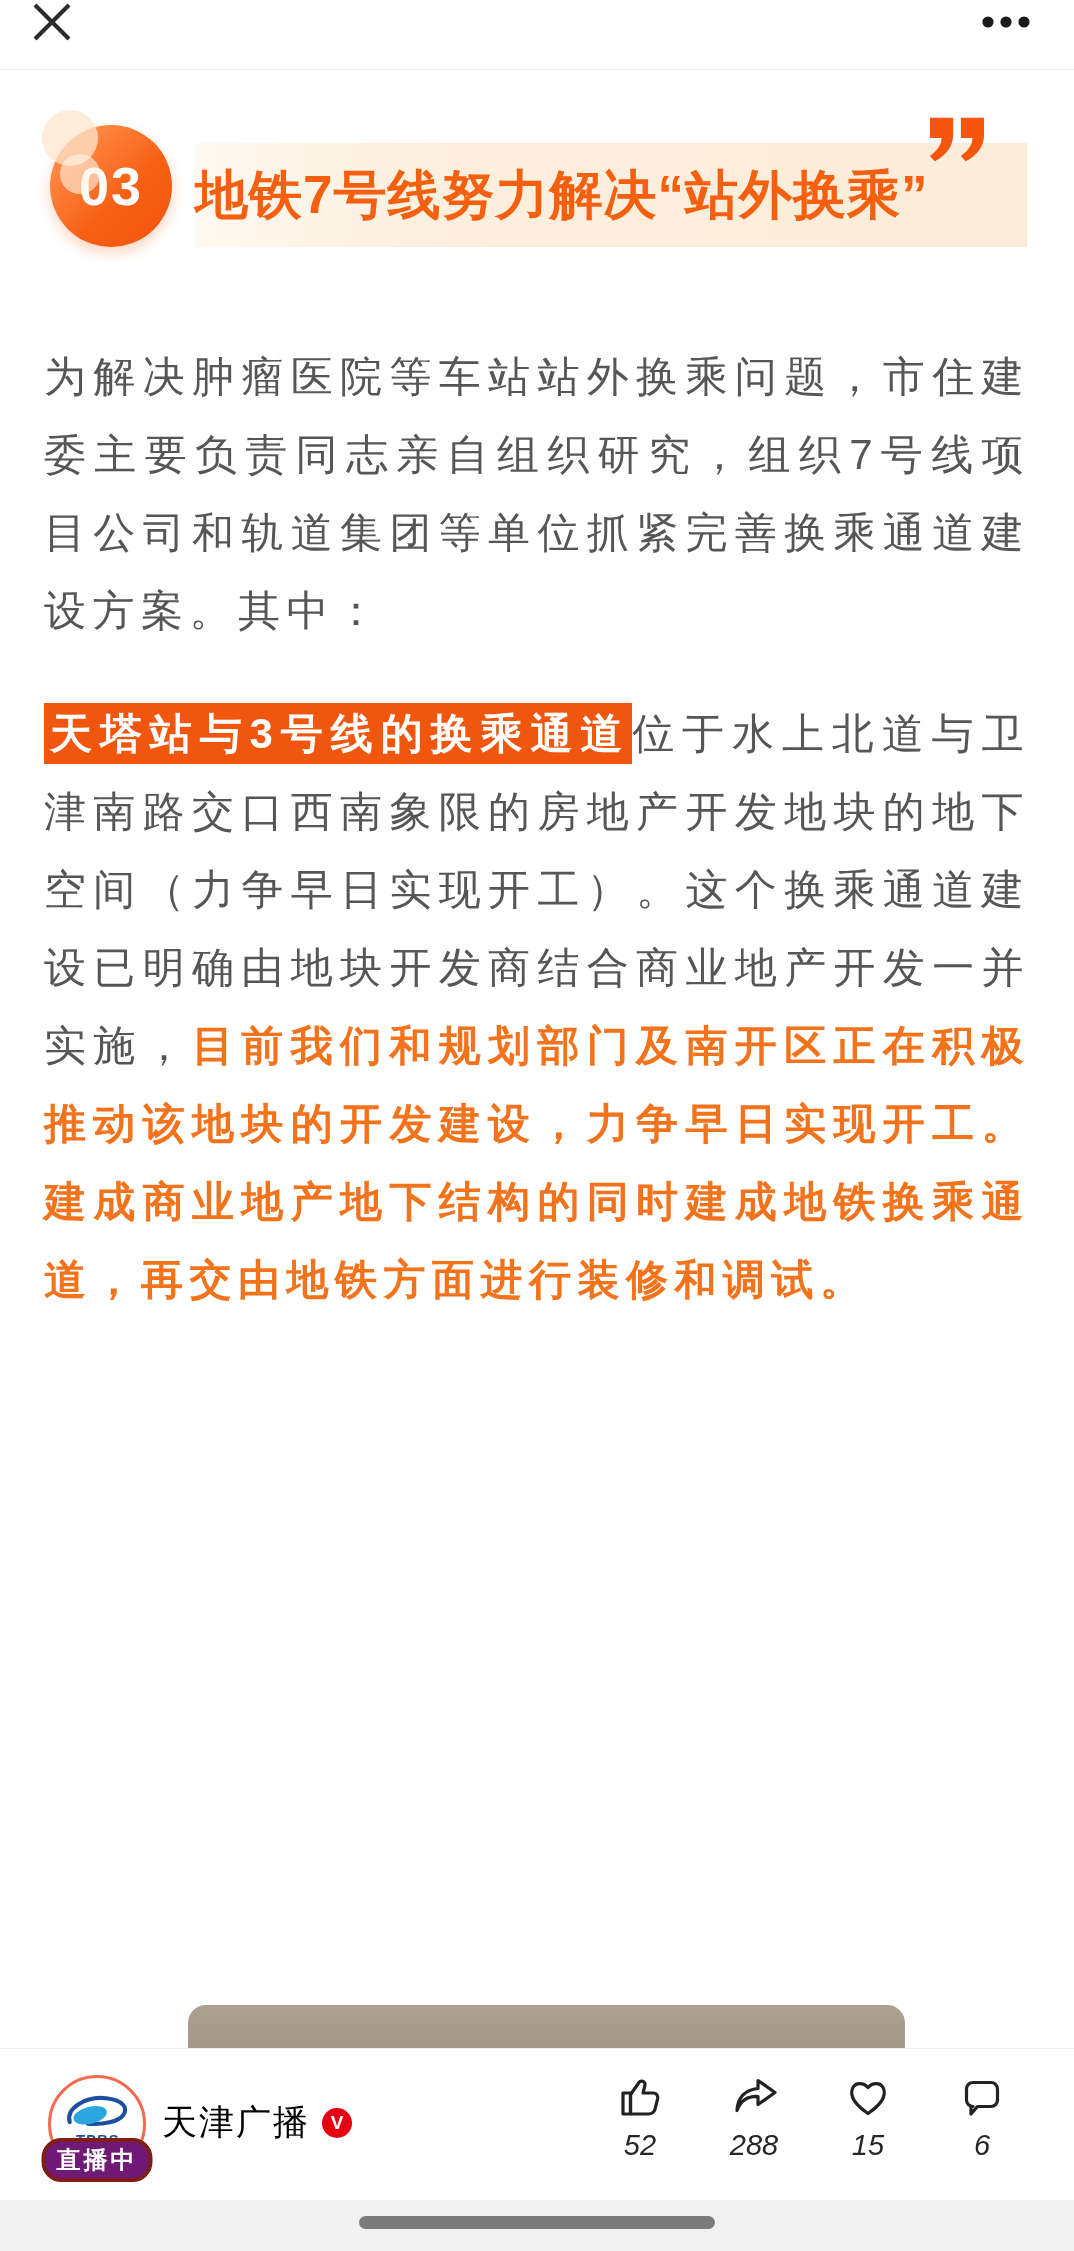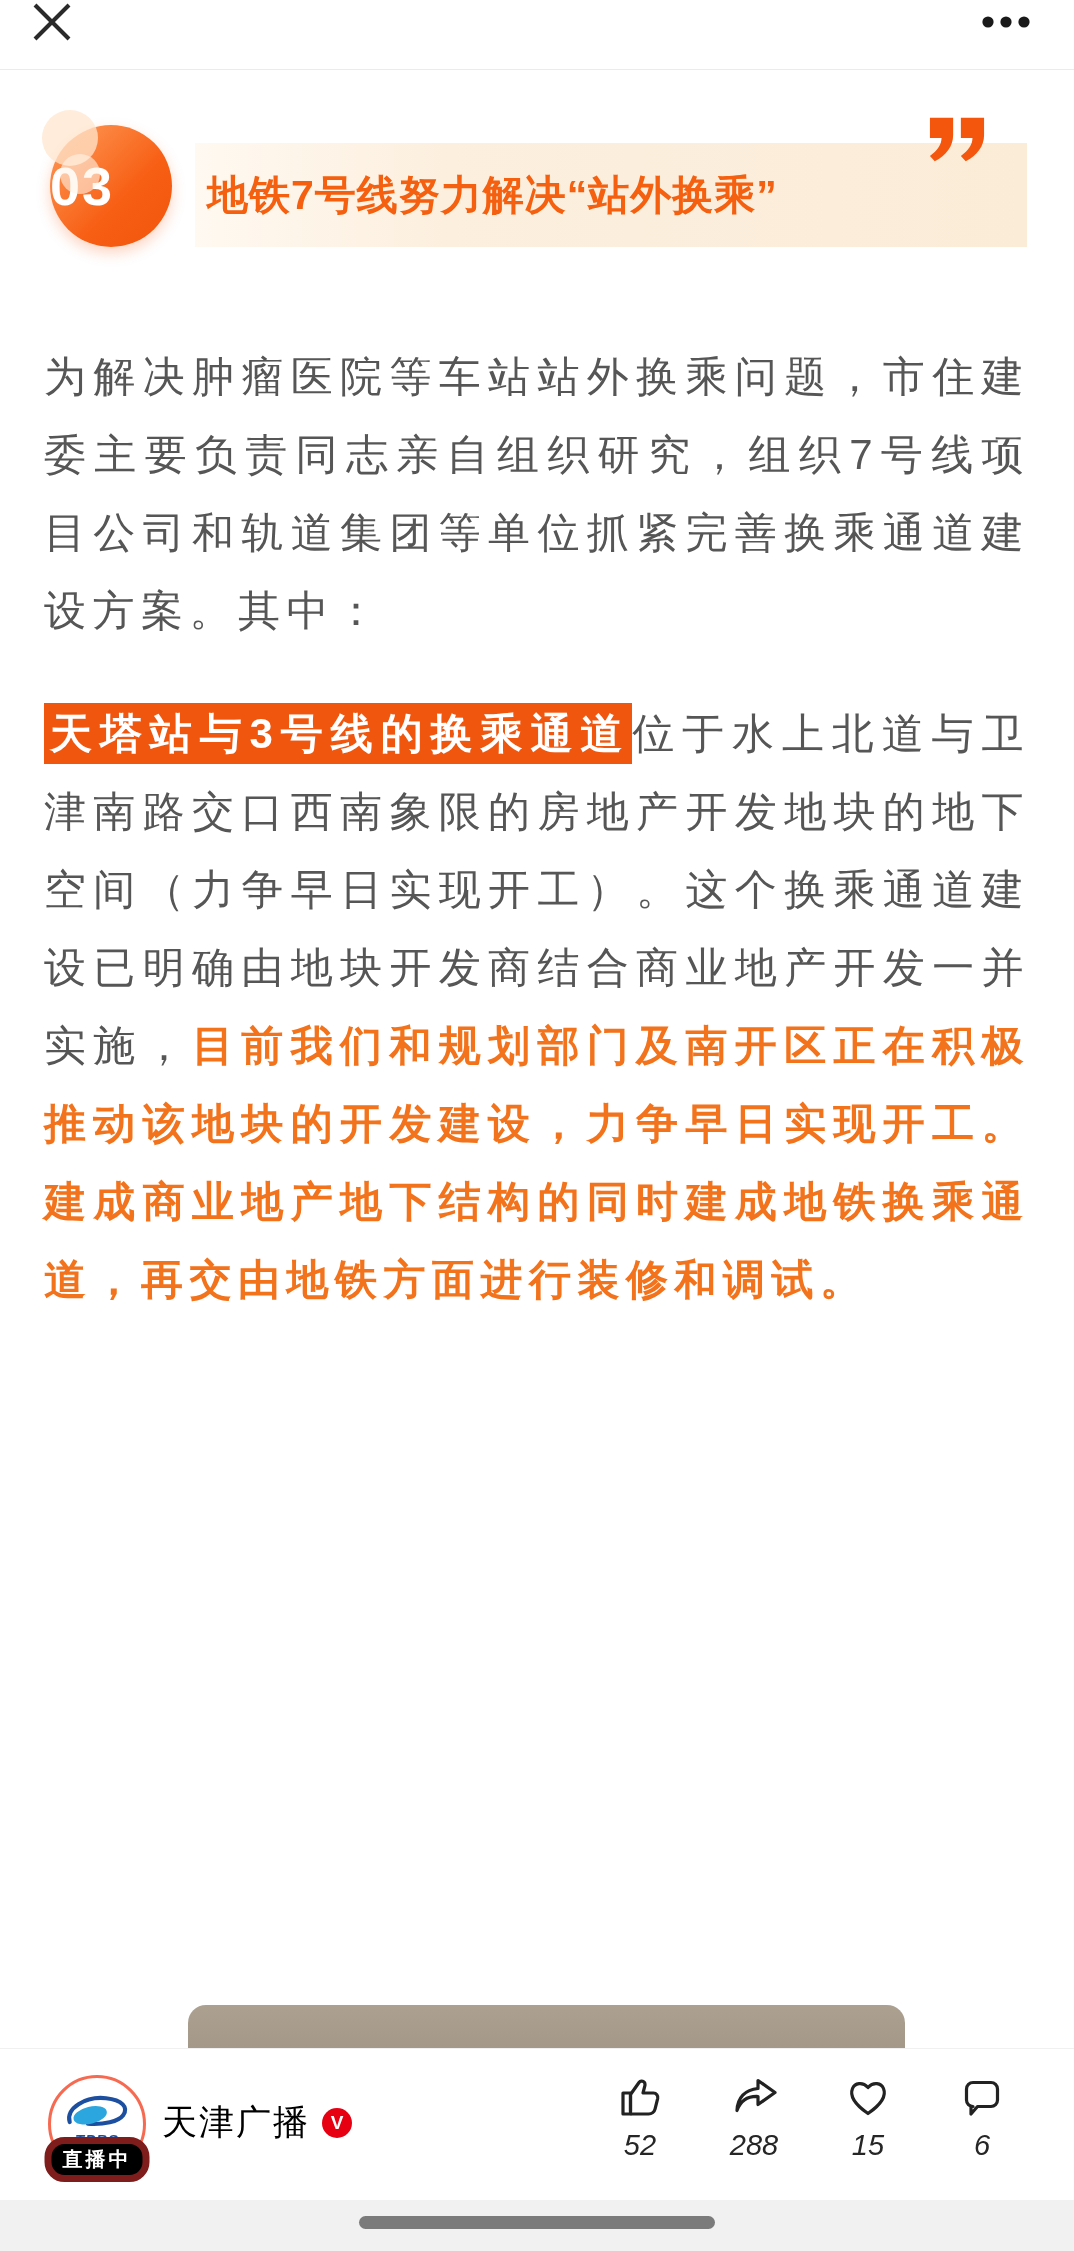--- a/index.html
+++ b/index.html
@@ -8,26 +8,26 @@
   
   .topbar{position:absolute;left:0;top:0;width:100%;height:70px;background:#fff;
           border-bottom:1px solid #ebebeb;box-sizing:border-box;}
   .close-btn{position:absolute;left:31px;top:2px;width:42px;height:40px;cursor:pointer;}
   .more-btn{position:absolute;left:976px;top:10px;width:60px;height:24px;cursor:pointer;}
   
   .content{position:absolute;left:0;top:70px;width:100%;background:#fff;}
   .section-header{position:relative;height:190px;}
   .banner{position:absolute;left:195px;right:47px;top:73px;height:104px;
           background:linear-gradient(90deg,#FFF9F1 0%,#FCEFDE 30%,#FBECD8 100%);}
-  .banner-title{font-size:41px;font-weight:bold;color:#F4600F;line-height:104px;
-          letter-spacing:1px;padding-left:12px;white-space:nowrap;border-radius:11px;}
+  .banner-title{font-size:53px;font-weight:bold;color:#F4600F;line-height:104px;
+          letter-spacing:1px;white-space:nowrap;border-radius:11px;}
   .badge-circle{position:absolute;left:50px;top:55px;width:122px;height:122px;border-radius:50%;
           background:linear-gradient(135deg,#FF9D5C 0%,#F75F14 60%,#F2560C 100%);
           box-shadow:0 6px 14px rgba(242,86,12,.25);}
-  .badge-num{width:100%;font-size:54px;font-weight:bold;color:#fff;
+  .badge-num{width:100%;text-align:center;font-size:54px;font-weight:bold;color:#fff;
           line-height:122px;letter-spacing:2px;}
   .deco1{position:absolute;left:42px;top:40px;width:56px;height:56px;border-radius:50%;
           background:rgba(255,229,206,.75);}
   .deco2{position:absolute;left:60px;top:84px;width:40px;height:40px;border-radius:50%;
           background:rgba(255,243,231,.6);}
   .quote-mark{position:absolute;right:88px;top:45px;}
   
   .article{padding:0 44px;margin-top:78px;}
   .para{margin:0 0 45px 0;font-size:42px;line-height:78px;letter-spacing:6.5px;
         text-align:justify;word-break:break-all;}
@@ -40,22 +40,22 @@
   .embed-img{position:absolute;left:188px;top:2005px;width:717px;height:43px;
         border-radius:18px 18px 0 0;background:linear-gradient(#ACA190,#A49988);}
   
   .footer{position:absolute;left:0;top:2048px;width:100%;height:152px;background:#fff;
         border-top:1px solid #f0f0f0;box-sizing:border-box;}
   .avatar{position:absolute;left:48px;top:26px;width:98px;height:98px;border-radius:50%;
         background:#fff;border:3px solid #F66A52;box-sizing:border-box;}
   .tpbs{position:absolute;left:0;bottom:22px;width:100%;text-align:center;
         font-size:15px;font-weight:bold;font-style:italic;color:#1D4FA0;letter-spacing:1px;}
   .live-pill{position:absolute;left:50%;transform:translateX(-50%);bottom:-12px;
-        background:#000000;color:#fff;font-size:20px;font-weight:bold;letter-spacing:3px;
-        padding:2px 11px;border-radius:20px;border:7px solid #7f1d1d;white-space:nowrap;}
+        background:#701a75;color:#fff;font-size:24px;font-weight:bold;letter-spacing:3px;
+        padding:2px 11px;border-radius:20px;border:4px solid #7f1d1d;white-space:nowrap;}
   .name-row{position:absolute;left:162px;top:50px;display:flex;align-items:center;}
   .acct-name{font-size:35px;font-weight:500;color:#000000;letter-spacing:2px;}
   .v-badge{width:30px;height:30px;border-radius:50%;background:#E60012;color:#fff;
         font-size:19px;font-weight:bold;text-align:center;line-height:30px;margin-left:12px;}
   .actions{position:absolute;right:50px;top:24px;display:flex;gap:30px;font-style:italic;}
   .action{width:84px;display:flex;flex-direction:column;align-items:center;cursor:pointer;}
   .action .count{margin-top:8px;font-size:29px;color:#262626;}
   
   .home-zone{position:absolute;left:0;top:2200px;width:100%;height:51px;background:#F1F1F2;}
   .home-bar{position:absolute;left:50%;transform:translateX(-50%);top:16px;width:356px;

